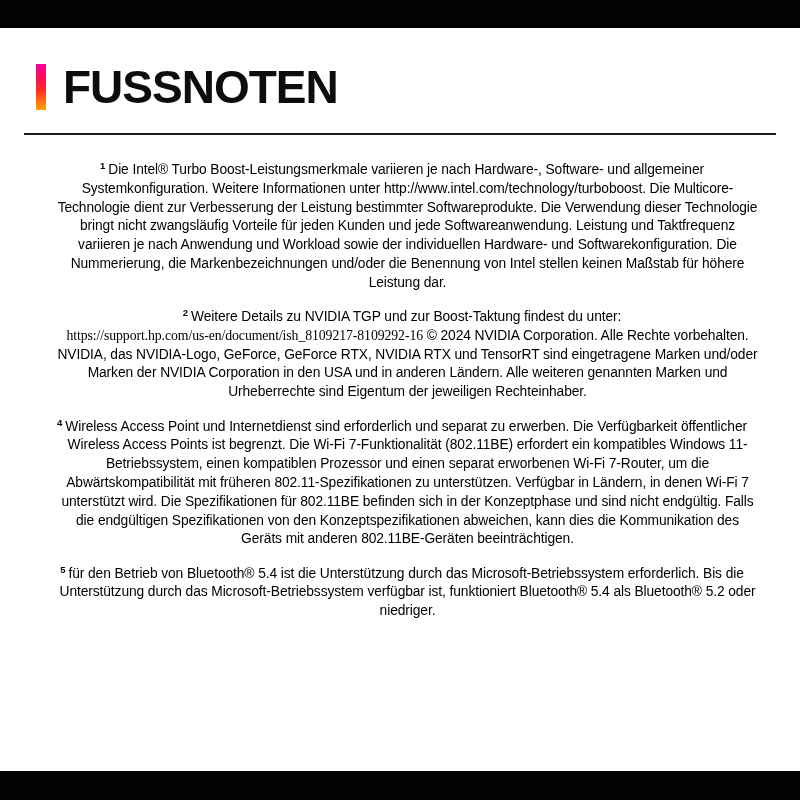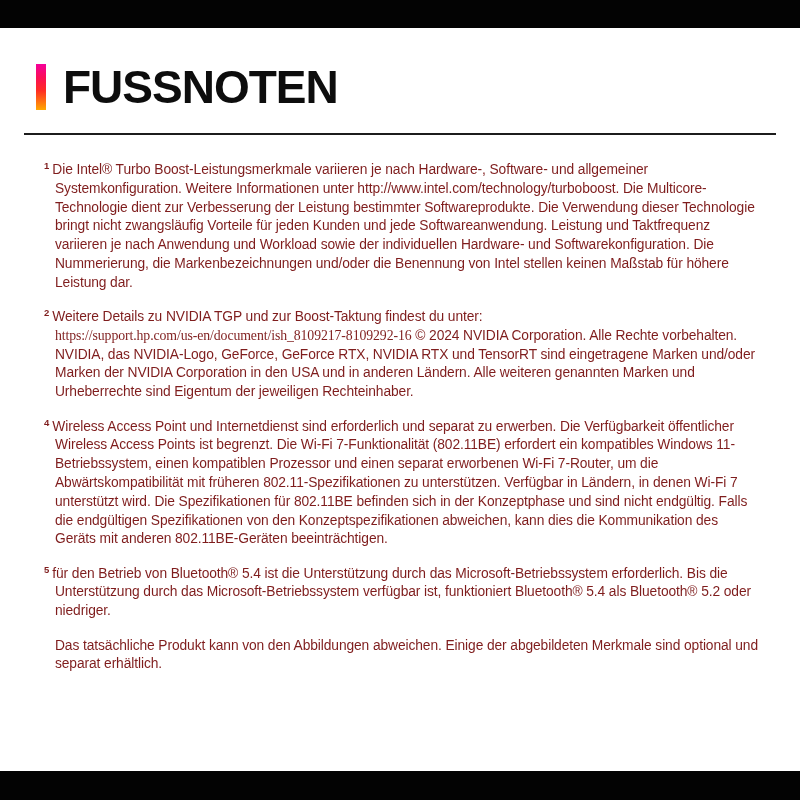--- a/index.html
+++ b/index.html
@@ -48,21 +48,22 @@
   .header-divider {
     height: 2px;
     background: #1c1c1c;
     margin: 23px 24px 0 24px;
   }
   .footnotes {
     margin: 26px 40px 0 44px;
     font-size: 13.8px;
     line-height: 18.8px;
     letter-spacing: -0.1px;
-    color: #7f1d1d;
+    color: #000000;
+    text-align: center;
   }
   .footnotes p {
     margin: 0 0 15.5px 0;
     padding-left: 11px;
     text-indent: -11px;
   }
   .footnotes p.no-marker {
     text-indent: 0;
   }
   sup.fn-marker {
@@ -91,17 +92,16 @@
 
   <p><sup class="fn-marker">1</sup><span>Die Intel® Turbo Boost-Leistungsmerkmale variieren je nach Hardware-, Software- und allgemeiner Systemkonfiguration. Weitere Informationen unter http://www.intel.com/technology/turboboost. Die Multicore-Technologie dient zur Verbesserung der Leistung bestimmter Softwareprodukte. Die Verwendung dieser Technologie bringt nicht zwangsläufig Vorteile für jeden Kunden und jede Softwareanwendung. Leistung und Taktfrequenz variieren je nach Anwendung und Workload sowie der individuellen Hardware- und Softwarekonfiguration. Die Nummerierung, die Markenbezeichnungen und/oder die Benennung von Intel stellen keinen Maßstab für höhere Leistung dar.</span></p>
 
   <p><sup class="fn-marker">2</sup><span>Weitere Details zu NVIDIA TGP und zur Boost-Taktung findest du unter:</span> <span class="nowrap">https://support.hp.com/us-en/document/ish_8109217-8109292-16</span> <span>© 2024 NVIDIA Corporation. Alle Rechte vorbehalten. NVIDIA, das NVIDIA-Logo, GeForce, GeForce RTX, NVIDIA RTX und TensorRT sind eingetragene Marken und/oder Marken der NVIDIA Corporation in den USA und in anderen Ländern. Alle weiteren genannten Marken und Urheberrechte sind Eigentum der jeweiligen Rechteinhaber.</span></p>
 
 
   <p><sup class="fn-marker">4</sup><span>Wireless Access Point und Internetdienst sind erforderlich und separat zu erwerben. Die Verfügbarkeit öffentlicher Wireless Access Points ist begrenzt. Die Wi-Fi 7-Funktionalität (802.11BE) erfordert ein kompatibles Windows 11-Betriebssystem, einen kompatiblen Prozessor und einen separat erworbenen Wi-Fi 7-Router, um die Abwärtskompatibilität mit früheren 802.11-Spezifikationen zu unterstützen. Verfügbar in Ländern, in denen Wi-Fi 7 unterstützt wird. Die Spezifikationen für 802.11BE befinden sich in der Konzeptphase und sind nicht endgültig. Falls die endgültigen Spezifikationen von den Konzeptspezifikationen abweichen, kann dies die Kommunikation des Geräts mit anderen 802.11BE-Geräten beeinträchtigen.</span></p>
 
   <p><sup class="fn-marker">5</sup><span>für den Betrieb von Bluetooth® 5.4 ist die Unterstützung durch das Microsoft-Betriebssystem erforderlich. Bis die Unterstützung durch das Microsoft-Betriebssystem verfügbar ist, funktioniert Bluetooth® 5.4 als Bluetooth® 5.2 oder niedriger.</span></p>
 
-  <p class="no-marker">Das tatsächliche Produkt kann von den Abbildungen abweichen. Einige der abgebildeten Merkmale sind optional und separat erhältlich.</p>
 
 </div>
 
 <div class="letterbox bottom"></div>
 
 </body></html>

